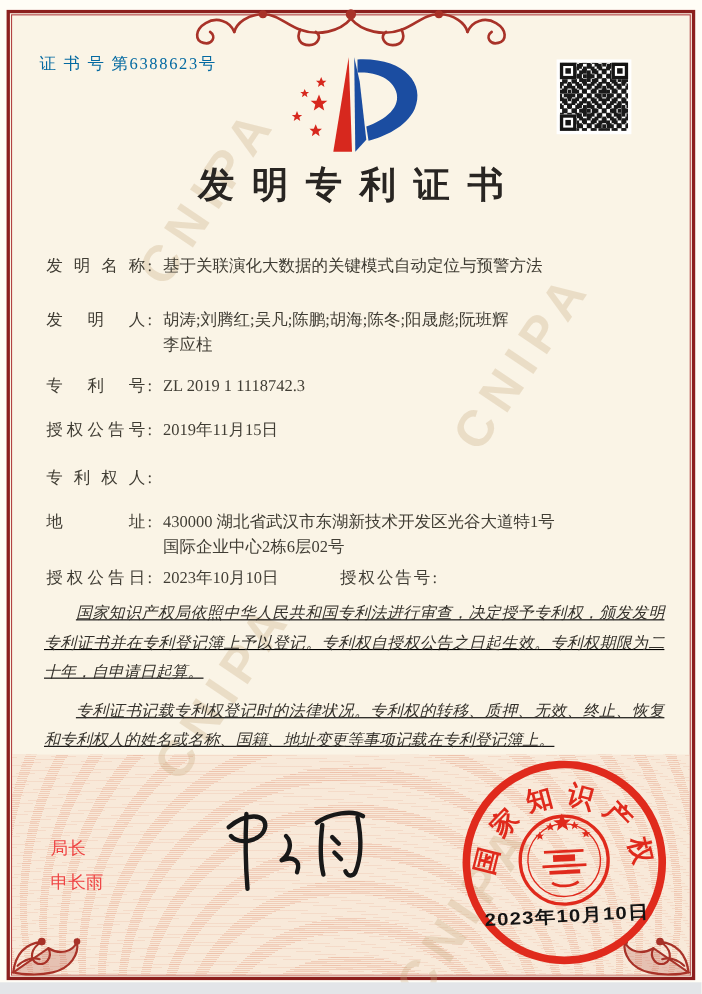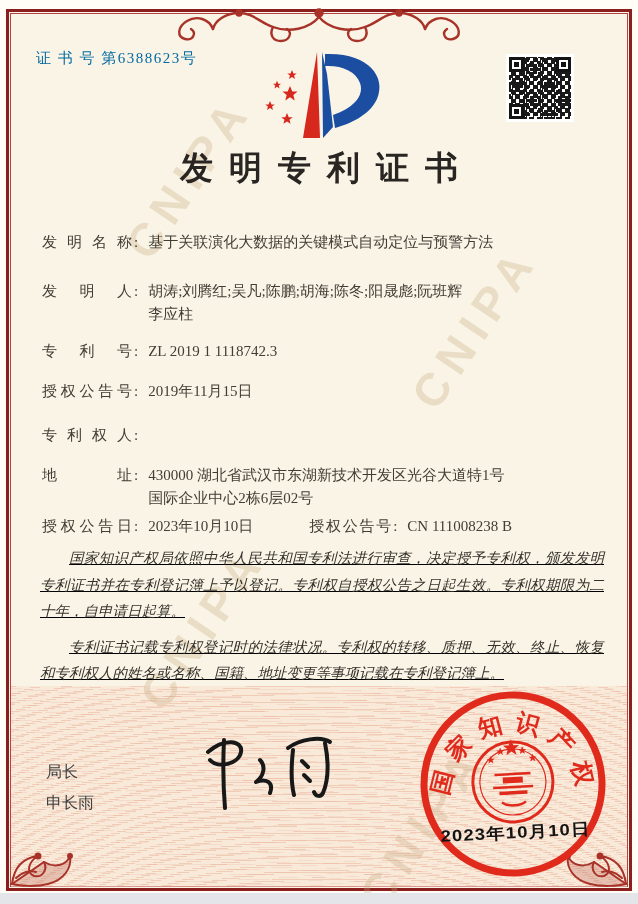--- a/index.html
+++ b/index.html
@@ -69,21 +69,21 @@
   .mb1{ margin-bottom:26px; } .mb2{ margin-bottom:14px; } .mb3{ margin-bottom:17px; }
   .mb4{ margin-bottom:21px; } .mb5{ margin-bottom:17px; } .mb6{ margin-bottom:5px; }
   
   .paras{ position:absolute; left:40px; right:34px; top:545px; z-index:3;text-decoration:underline; }
   .paras p{
     font-size:14.5px; line-height:26.5px; color:#34312b;
     text-indent:2em; text-align:justify; font-style:italic; margin-bottom:9px;
   }
   
   .director{ position:absolute; left:46px; top:756px; z-index:3;
-    font-family:"Liberation Sans",sans-serif; font-size:16px; color:#404040; line-height:31px; }
+    font-family:"Liberation Sans",sans-serif; font-size:16px; color:#ef4444; line-height:31px; }
   .signature{ position:absolute; left:190px; top:726px; width:152px; height:96px; z-index:3; }
   .seal{ position:absolute; left:415px; top:686px; width:196px; height:196px; z-index:4; transform:rotate(-3deg); }
   .seal text{ font-family:"Liberation Sans",sans-serif; }
   .seal .arc-text{ font-size:24px; font-weight:700; fill:#e02a1c; letter-spacing:10px; }
   .seal .seal-date{ font-size:16px; font-weight:700; fill:#141414; letter-spacing:1px; }
   
   .orn-top{ position:absolute; left:169px; top:1px; width:300px; height:42px; z-index:2; }
   .orn-bl{ position:absolute; left:8px; bottom:15px; width:72px; height:62px; z-index:2; }
   .orn-br{ position:absolute; right:8px; bottom:15px; width:72px; height:62px; z-index:2; transform:scaleX(-1); }
 </style>
@@ -195,21 +195,20 @@
         <span class="vline">430000 湖北省武汉市东湖新技术开发区光谷大道特1号</span>
         <span class="vline">国际企业中心2栋6层02号</span>
       </span>
     </div>
     <div class="frow">
       <span class="flabel">授权公告日</span>
         <span class="fcolon">:</span>
       <span class="fvalue v-fix">2023年10月10日</span>
       <span class="flabel lbl2">授权公告号</span>
         <span class="fcolon">:</span>
-      <span class="fvalue">CN 111008238 B</span>
     </div>
   </div>
 
   <div class="paras">
     <p>国家知识产权局依照中华人民共和国专利法进行审查，决定授予专利权，颁发发明专利证书并在专利登记簿上予以登记。专利权自授权公告之日起生效。专利权期限为二十年，自申请日起算。</p>
     <p>专利证书记载专利权登记时的法律状况。专利权的转移、质押、无效、终止、恢复和专利权人的姓名或名称、国籍、地址变更等事项记载在专利登记簿上。</p>
   </div>
 
   <div class="director">
     <div>局长</div>

